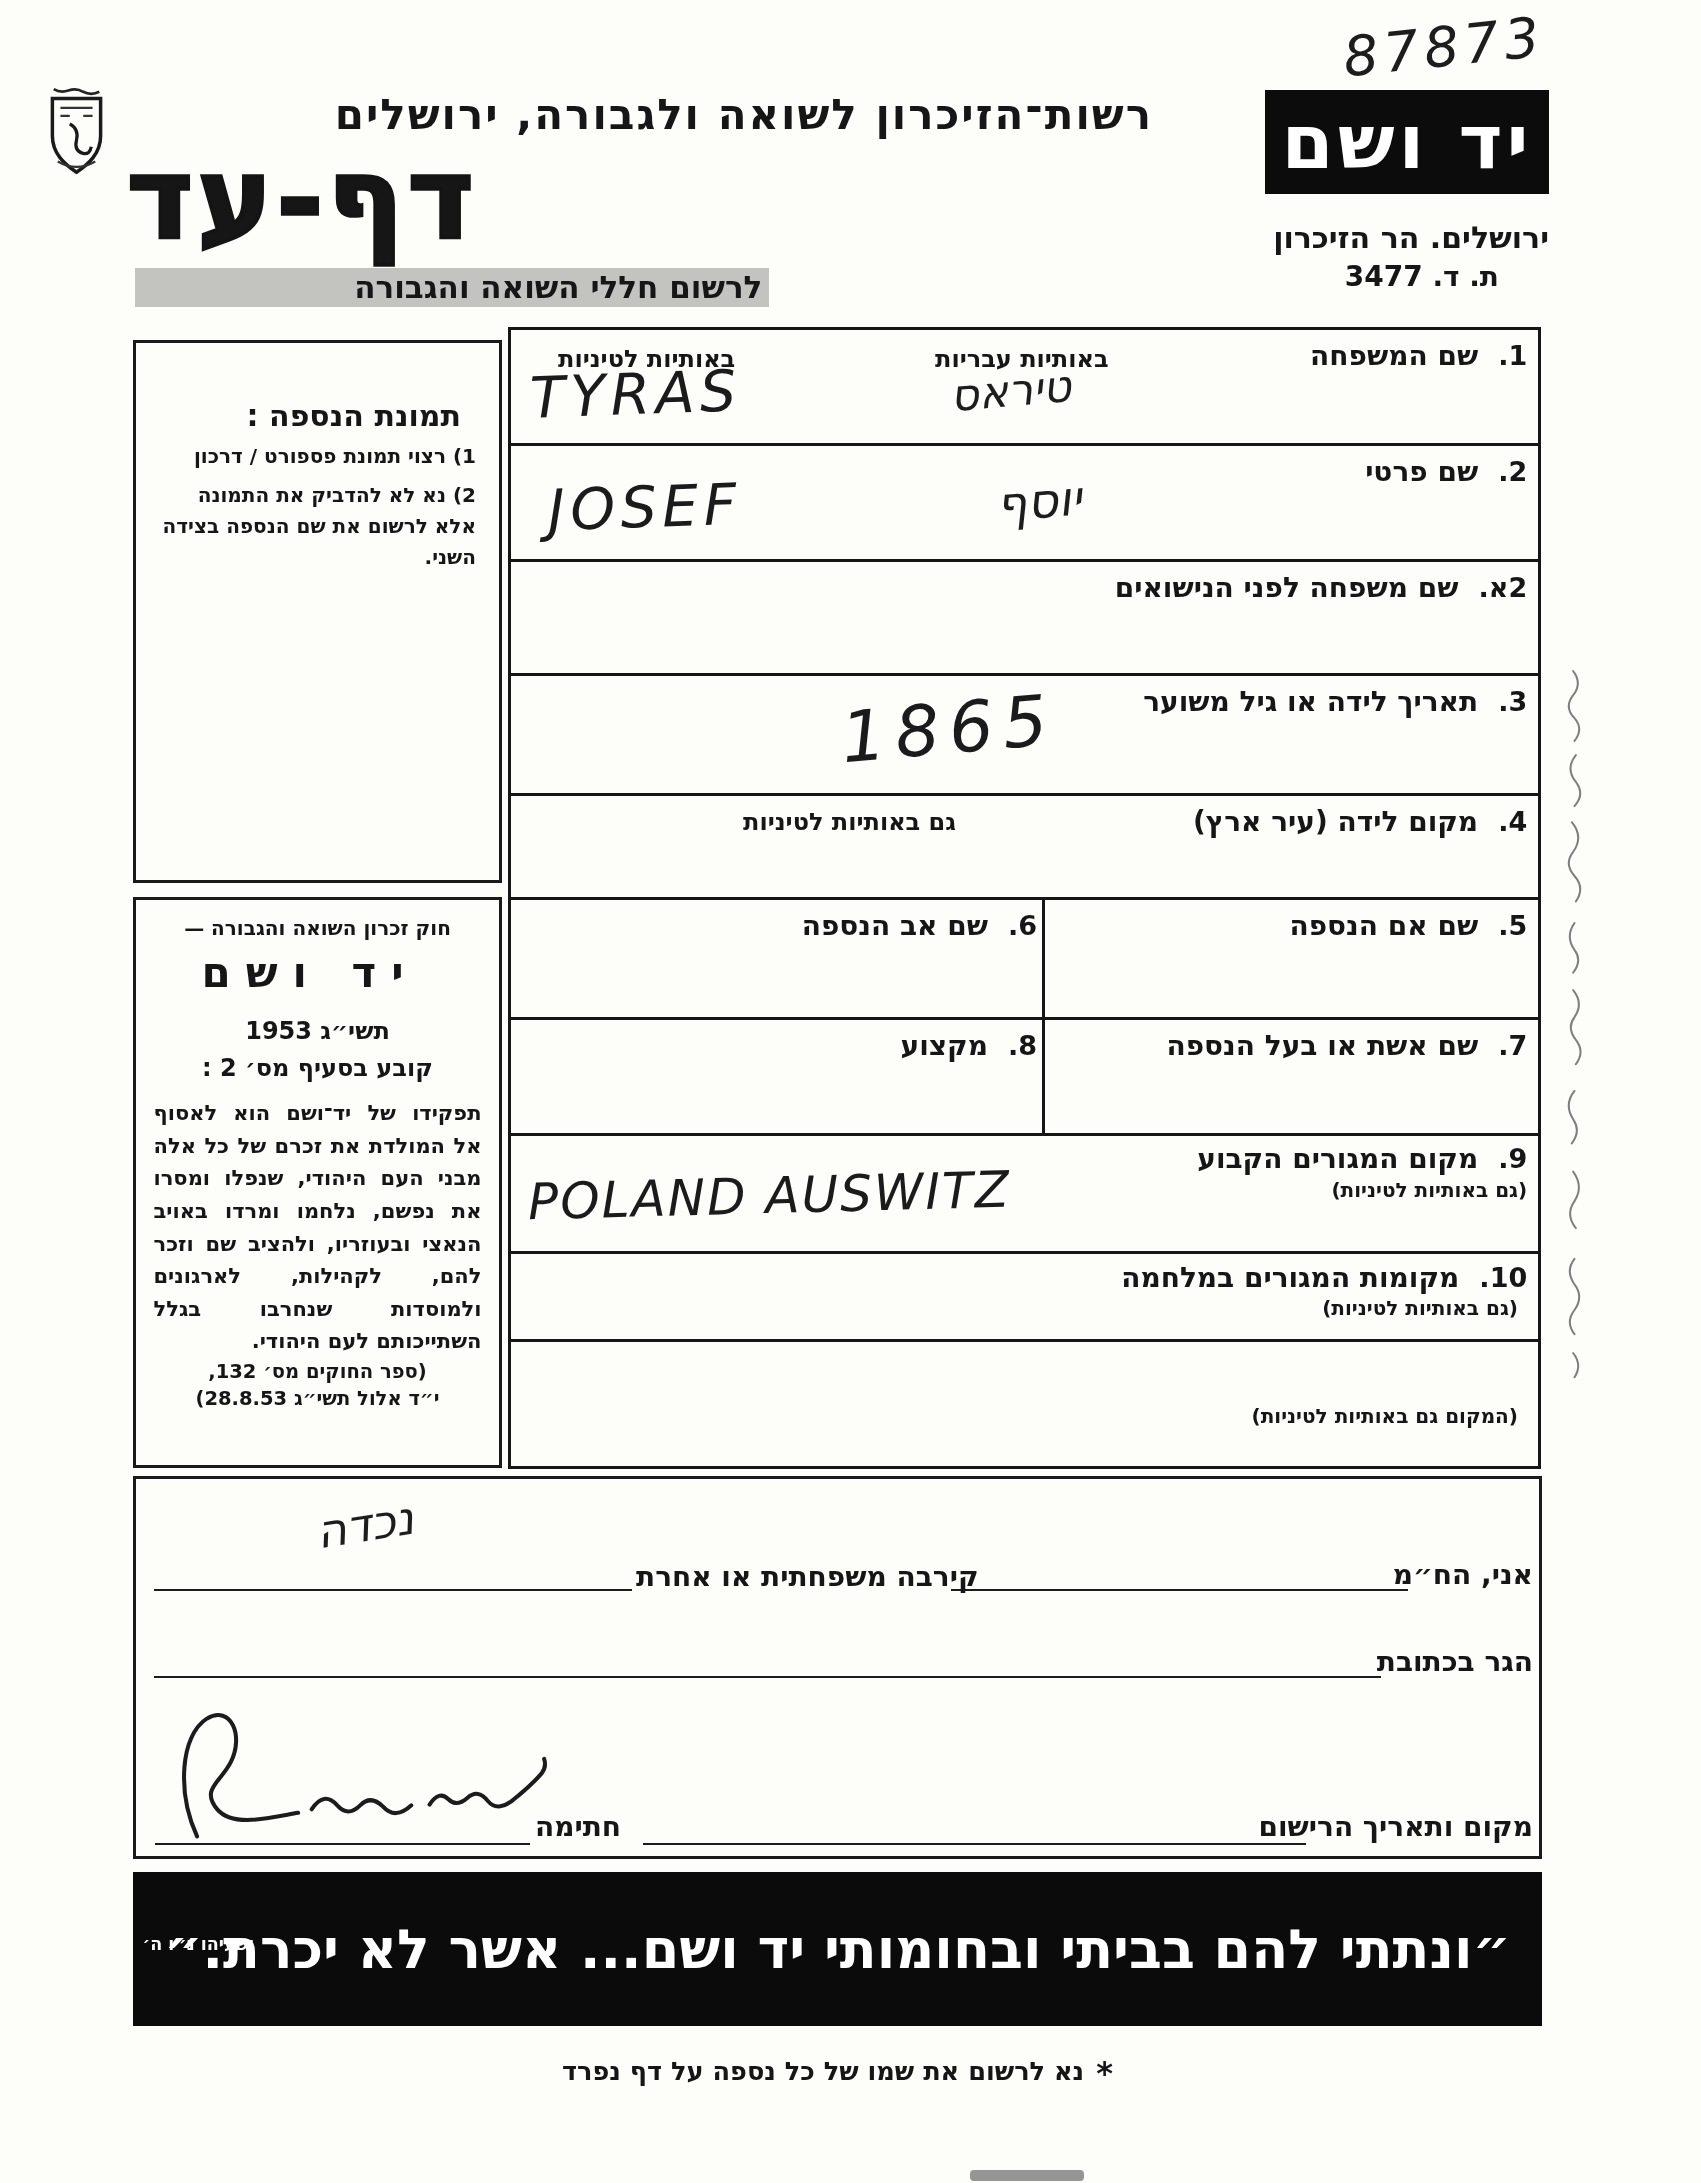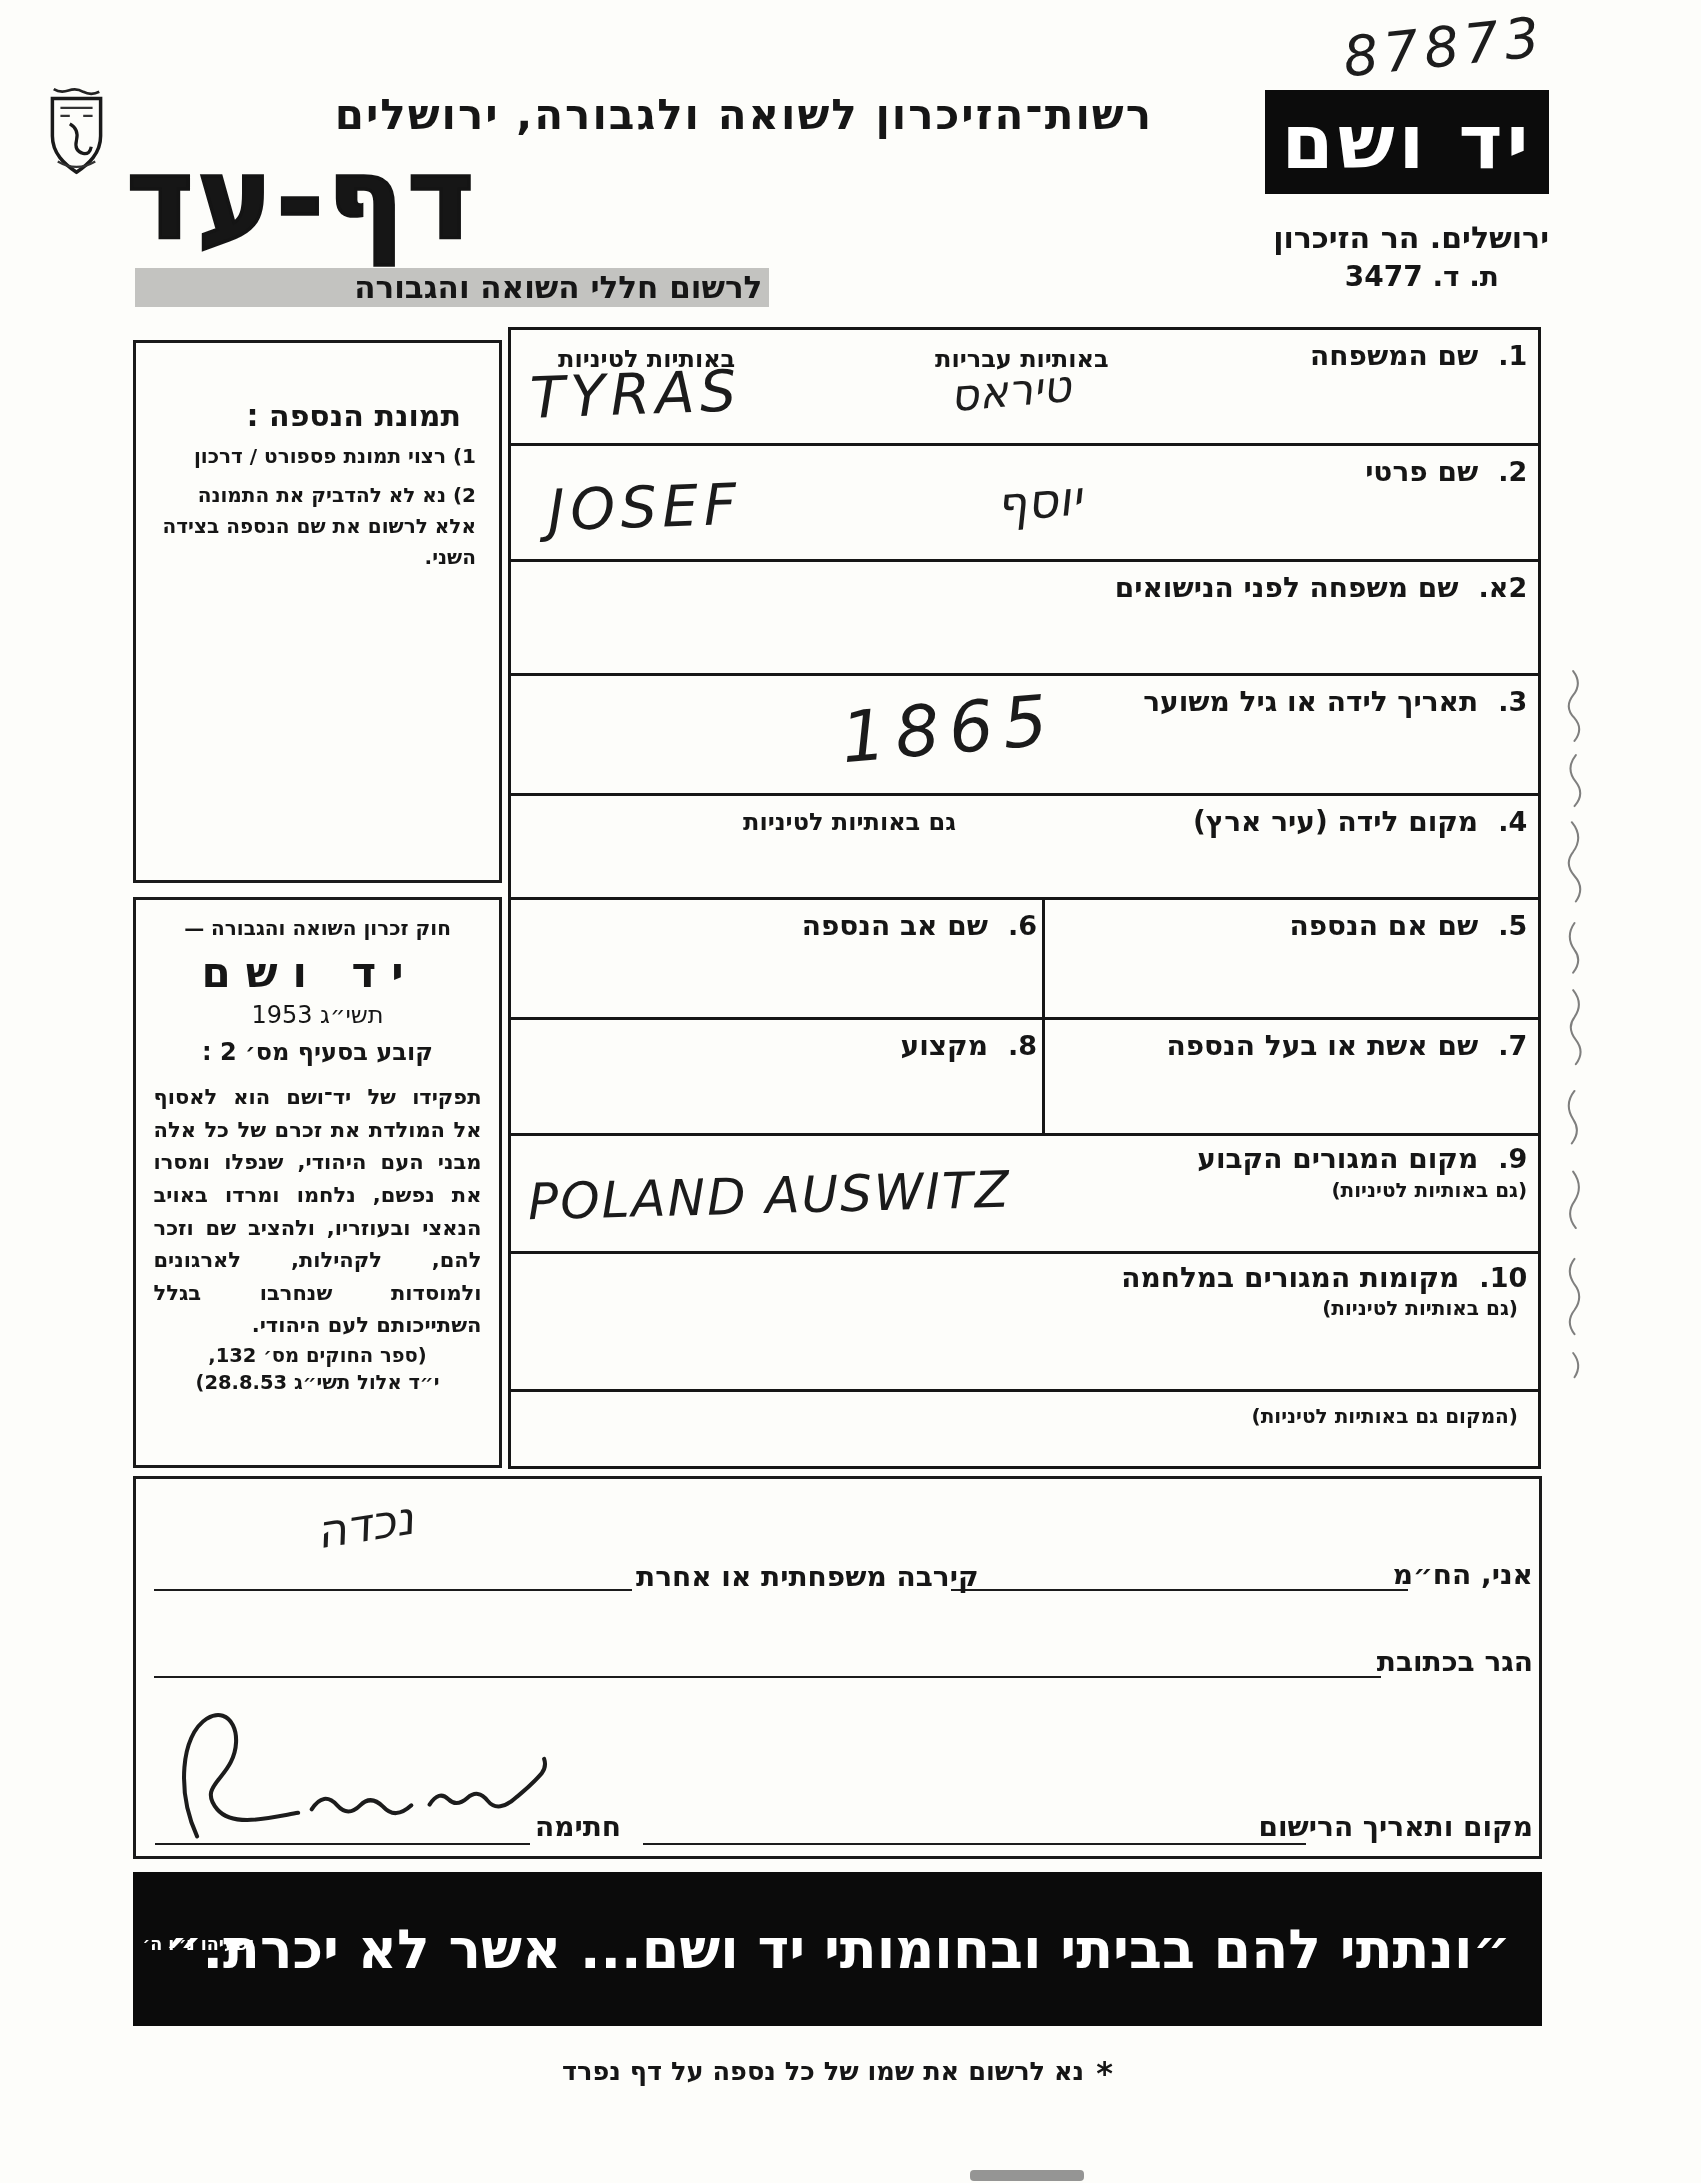--- a/index.html
+++ b/index.html
@@ -25,21 +25,21 @@
   #logo-line1{left:1263px;top:220px;width:286px;text-align:right;font-size:30px;font-weight:800;white-space:nowrap}
   #logo-line2{right:202px;top:260px;font-size:28px;font-weight:800;white-space:nowrap}
 
   
   #photo-box{left:133px;top:340px;width:369px;height:543px}
   .pb-title{margin-top:55px;padding-right:38px;font-size:30px;font-weight:800;text-align:right}
   .pb-note{margin-top:8px;padding:0 23px;font-size:20px;font-weight:700;line-height:1.55;text-align:right}
   #law-box{left:133px;top:897px;width:369px;height:571px;text-align:center}
   .law-heading{margin-top:16px;font-size:20px;font-weight:800}
   .law-name{margin-top:8px;font-size:42px;font-weight:800;letter-spacing:15px;padding-right:15px}
-  .law-year{margin-top:4px;font-size:24px;font-weight:400}
+  .law-year{margin-top:20px;font-size:24px;font-weight:700}
   .law-section{margin-top:9.4px;font-size:24px;font-weight:800}
   .law-body{margin-top:15px;padding:0 17.5px;font-size:21px;font-weight:700;line-height:1.55;text-align:justify}
   .law-ref{font-size:19.5px;font-weight:700;line-height:1.4}
   .law-ref:first-of-type{margin-top:10.8px}
 
   
   #fields{left:508px;top:327px;width:1033px;height:1142px;border:3.4px solid #161616}
   .frow{position:absolute;left:0;right:0;border-bottom:3.4px solid #161616}
   .frow.last{border-bottom:none}
   .fhead{position:absolute;right:10.8px;top:9.4px;white-space:nowrap}
@@ -177,21 +177,21 @@
     </div>
 
     <div class="frow" style="top:805px;height:119px">
       <div class="fhead" style="top:6.7px">
         <span class="fnum">9.</span><span class="flabel">מקום המגורים הקבוע</span>
       </div>
       <div class="fsub-sm abs" style="right:10.8px;top:43px">(גם באותיות לטיניות)</div>
       <div class="hw-lat abs" style="left:17px;top:32px;font-size:50px;letter-spacing:2px;transform:rotate(-1.5deg)">POLAND AUSWITZ</div>
     </div>
 
-    <div class="frow" style="top:924px;height:138px">
+    <div class="frow" style="top:924px;height:88px">
       <div class="fhead" style="top:6.7px">
         <span class="fnum">10.</span><span class="flabel">מקומות המגורים במלחמה</span>
       </div>
       <div class="fsub-sm abs" style="right:20px;top:42px">(גם באותיות לטיניות)</div>
     </div>
 
     <div class="frow last" style="top:1034px;height:101px">
       <div class="fsub-sm abs" style="right:20px;top:40px">(המקום גם באותיות לטיניות)</div>
     </div>
 

